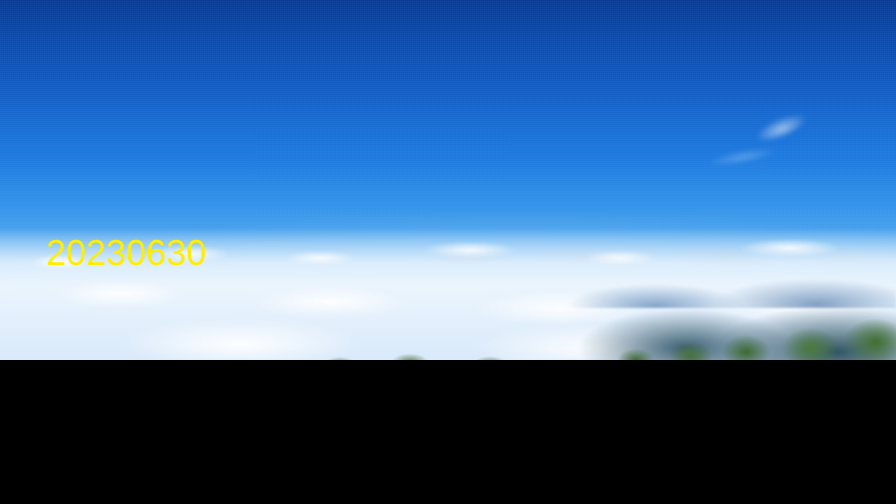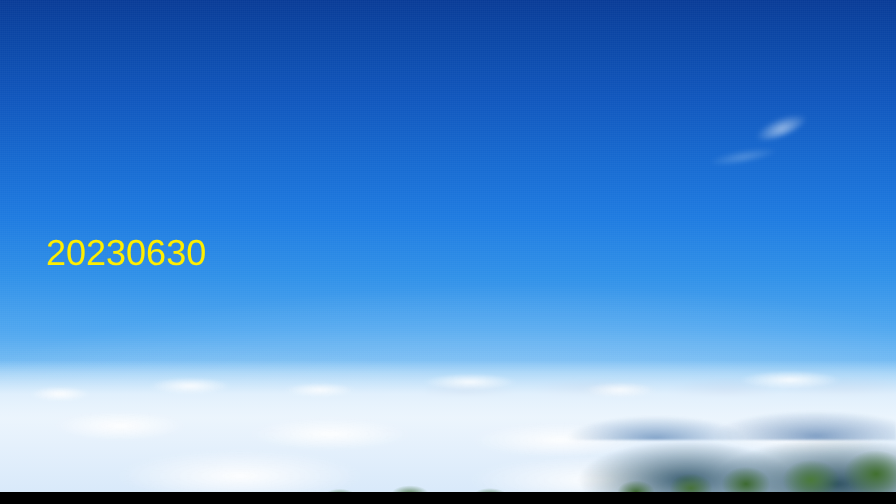--- a/index.html
+++ b/index.html
@@ -8,21 +8,21 @@
     padding: 0;
     background: #000;
   }
   body {
     font-family: "Liberation Sans", "DejaVu Sans", sans-serif;
   }
 
   .slide {
     position: relative;
     width: 896px;
-    height: 492px;
+    height: 360px;
     overflow: hidden;
     background: #0a43a0;
   }
 
   
   .sky {
     position: absolute;
     inset: 0;
     background: linear-gradient(
         to bottom,

